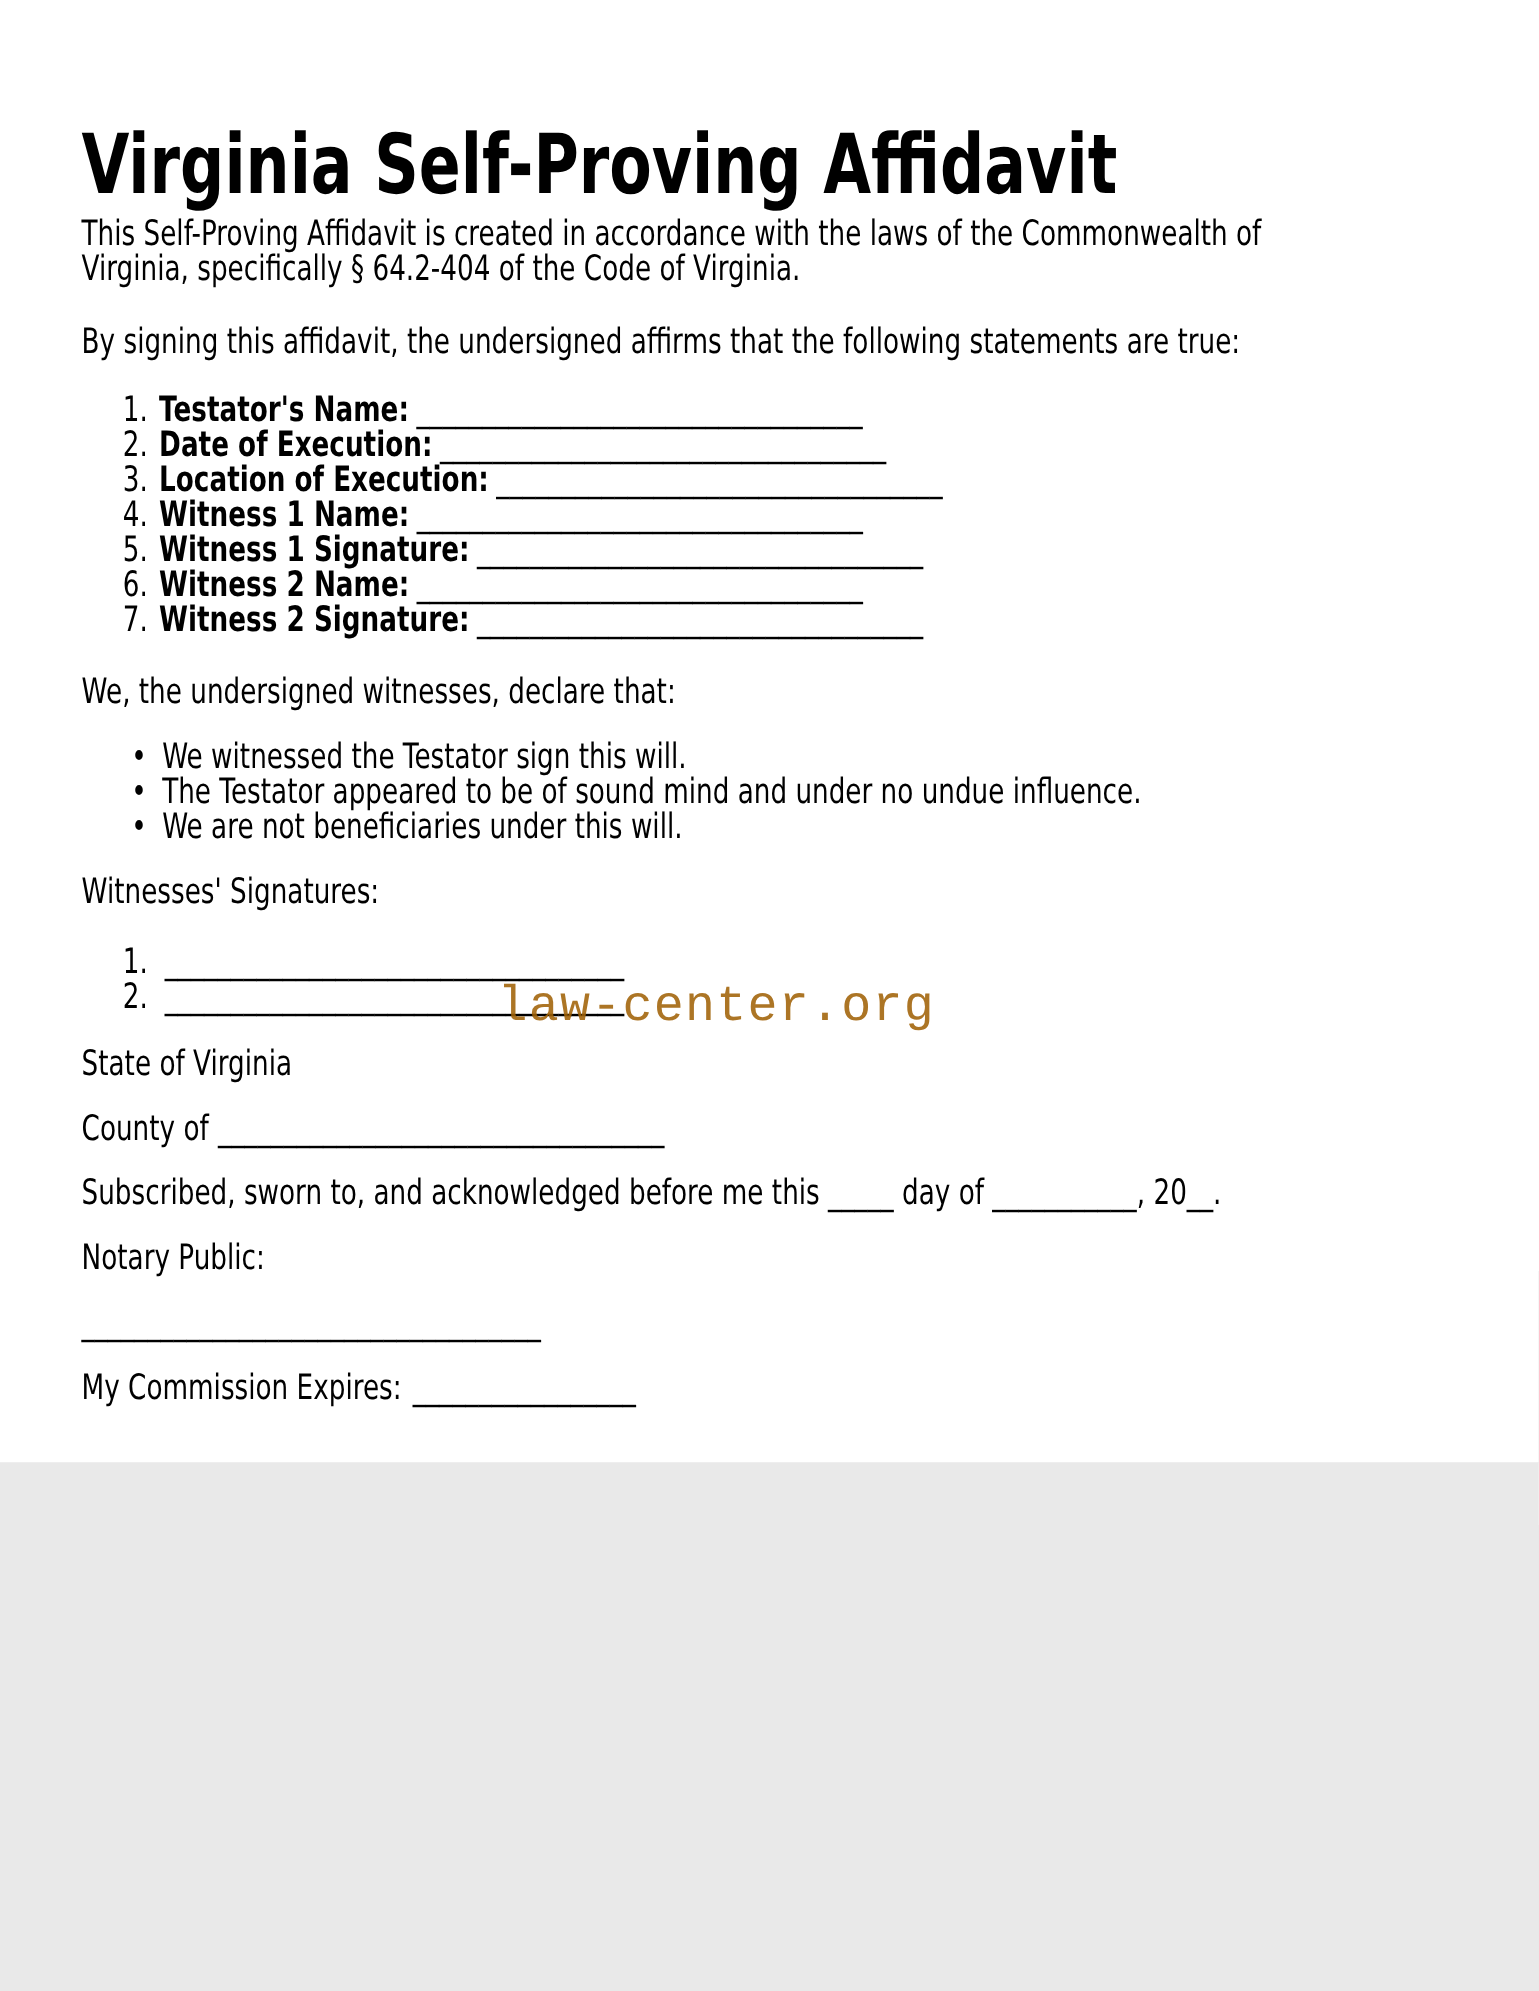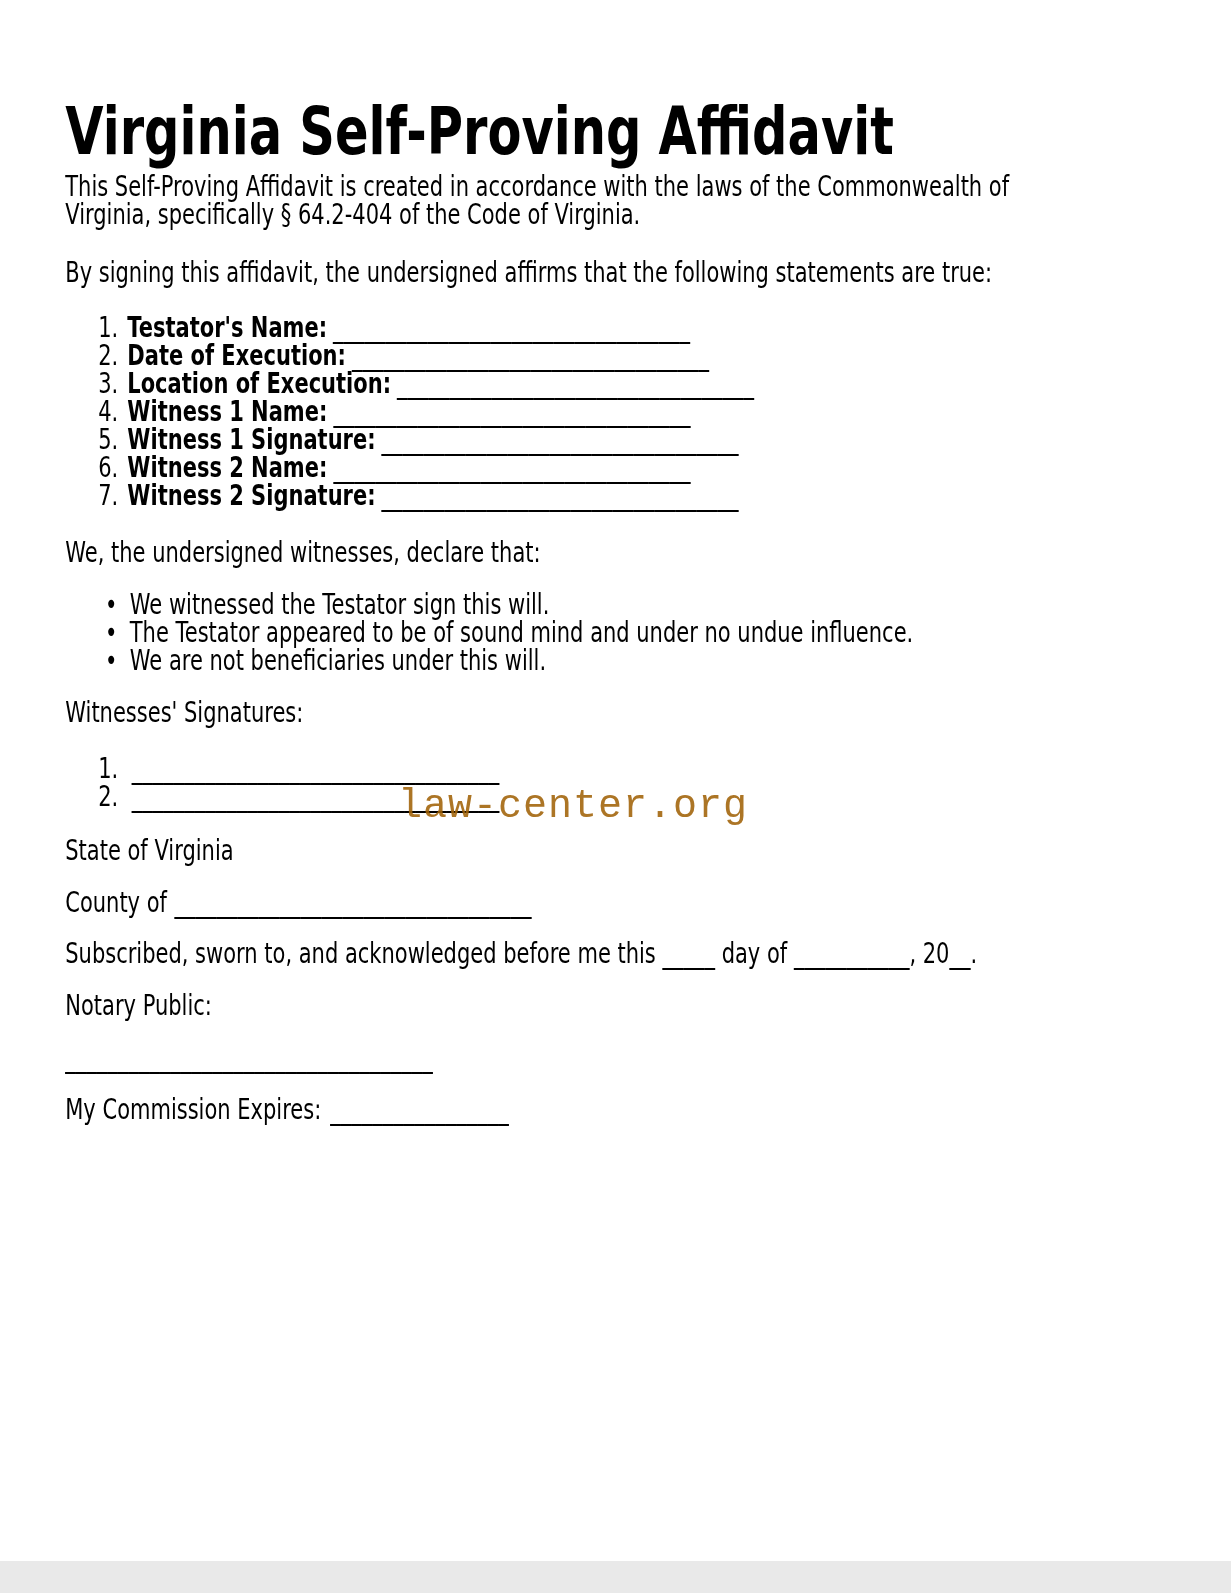--- a/index.html
+++ b/index.html
@@ -1,18 +1,18 @@
 <!DOCTYPE html>
 <html><head>
 <meta charset="utf-8">
 <style>
   html,body { margin:0; padding:0; background:#e9e9e9; }
   .page {
     position:relative;
-    width:1231px; height:1561px;
+    width:1231px; height:1170px;
     background:#ffffff;
     overflow:hidden;
     margin:0 auto;
     font-family:"DejaVu Sans", sans-serif;
     color:#000;
   }
   
   .squeeze {
     position:absolute; left:0; top:0;
     width:1641px;

